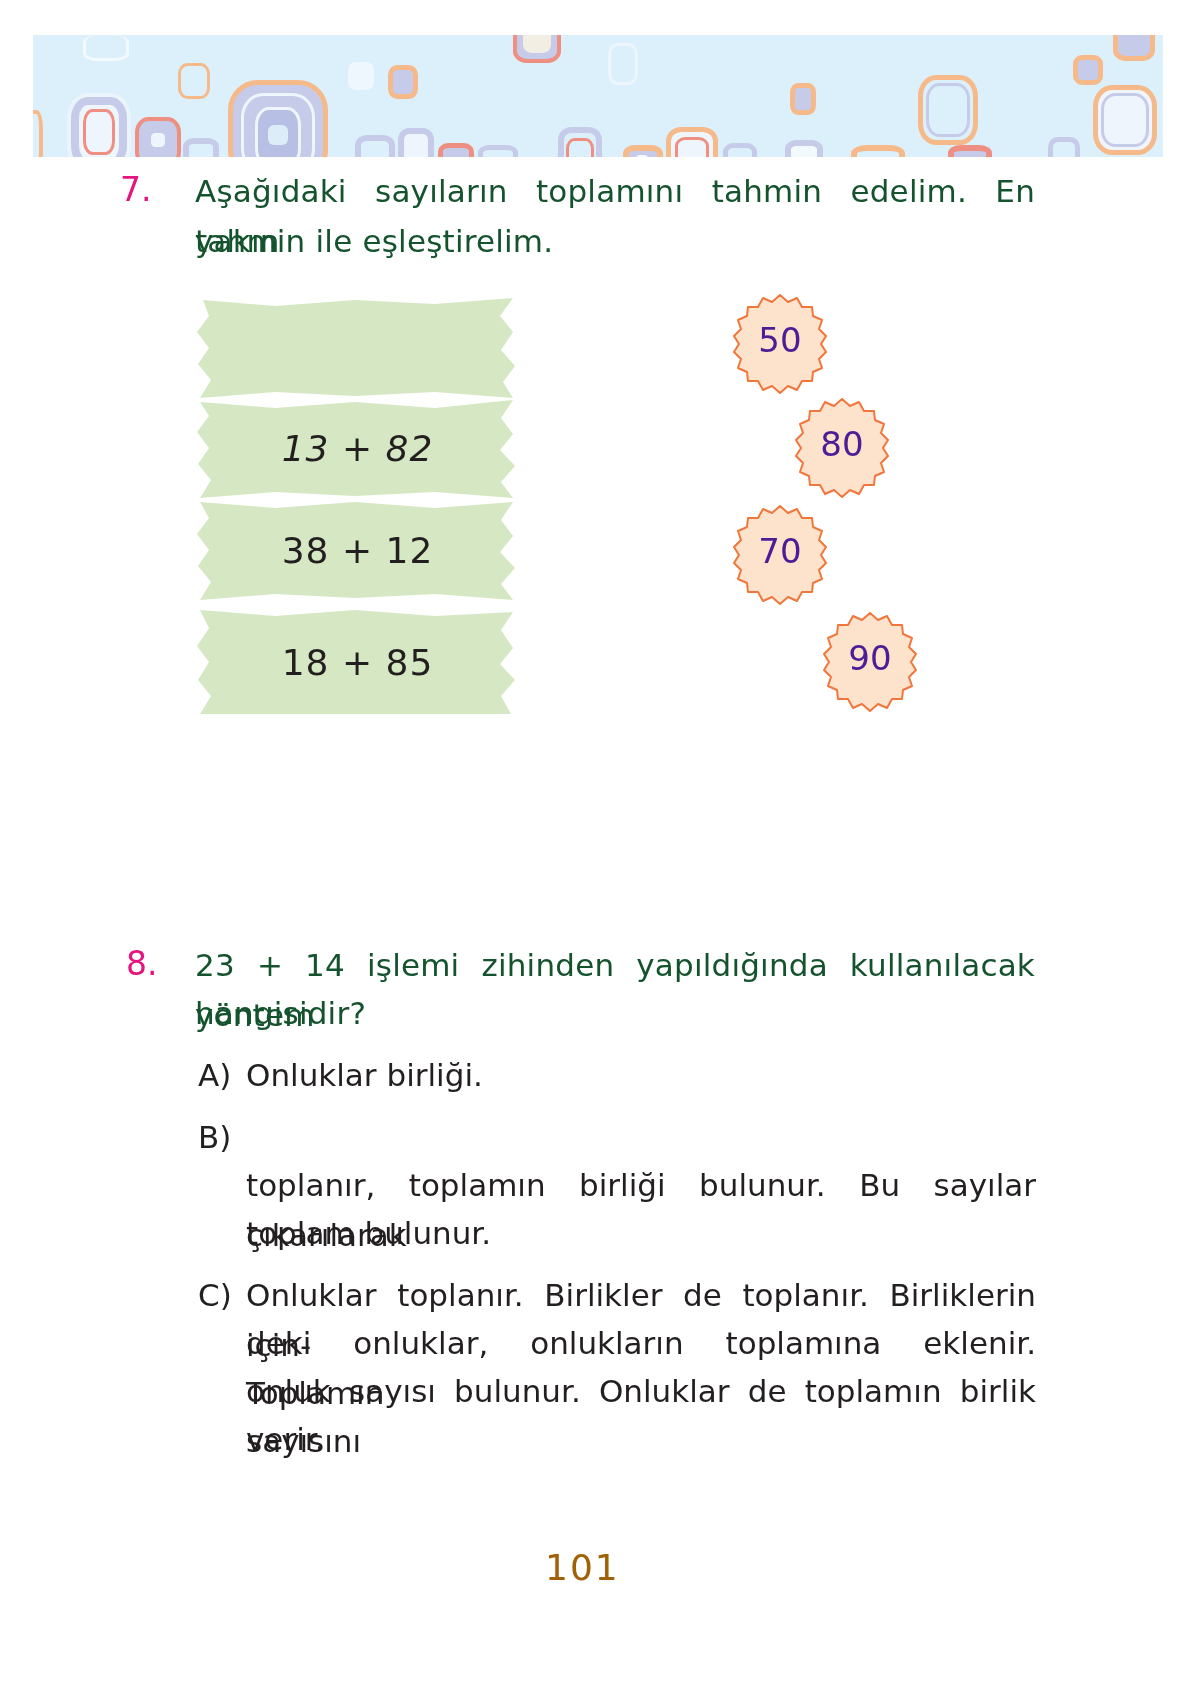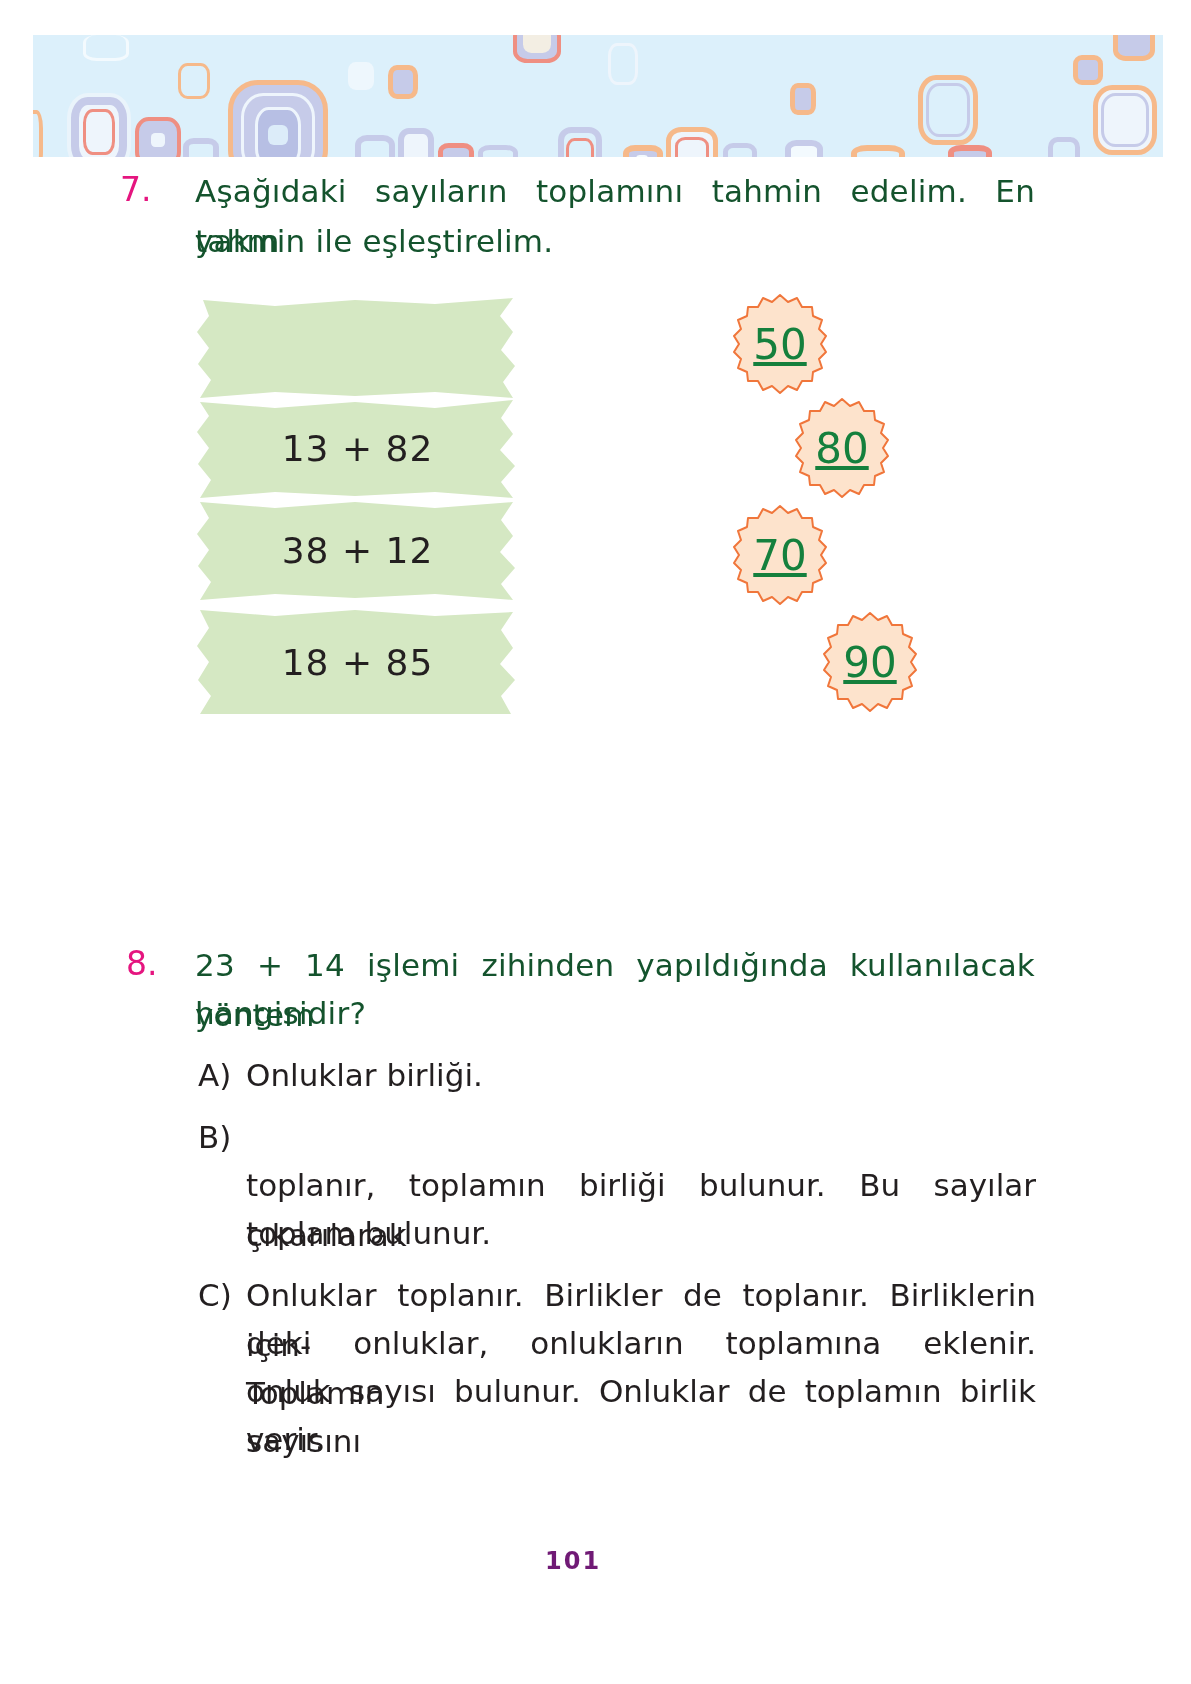--- a/index.html
+++ b/index.html
@@ -15,28 +15,28 @@
     .justify-full { text-align: justify; text-align-last: justify; }
 
     .strip-wrap { position: absolute; left: 195px; width: 325px; height: 100px; }
     .strip-wrap svg { position: absolute; left: 0; top: 0; }
     .strip-label { position: absolute; left: 0; width: 325px; text-align: center;
                    font-size: 36px; color: #231f20; letter-spacing: 1px; }
 
     .sun { position: absolute; width: 104px; height: 104px; }
     .sun svg { position: absolute; left: 0; top: 0; }
     .sun-label { position: absolute; left: 0; top: 28px; width: 104px; text-align: center;
-                 font-size: 42px; color: #15803d; text-decoration: underline; }
+                 font-size: 34px; color: #4c1d95; }
 
     .option { position: absolute; font-size: 31px; line-height: 50px; }
     .opt-letter { position: absolute; left: 0; top: 0; }
     .opt-text { position: absolute; left: 48px; }
 
-    .page-number { position: absolute; left: 545px; top: 1547px; font-size: 24px; font-weight: bold;
-                   color: #701a75; letter-spacing: 2px; }
+    .page-number { position: absolute; left: 545px; top: 1547px; font-size: 36px; font-weight: normal;
+                   color: #a16207; letter-spacing: 2px; }
   </style>
 </head>
 <body>
 
 <div class="band">
 
   <div class="sq" style="left:50px;top:0px;width:46px;height:26px;border:3px solid #f3fafe;border-top:none;"></div>
   <div class="sq" style="left:38px;top:62px;width:56px;height:70px;border:8px solid #c6cbe9;background:#eef5fc;box-shadow:0 0 0 4px #eaf4fb;"></div>
   <div class="sq" style="left:50px;top:74px;width:32px;height:46px;border:3px solid #ef8f82;"></div>
   <div class="sq" style="left:-12px;top:75px;width:22px;height:60px;border:4px solid #f6b98a;"></div>
@@ -83,21 +83,21 @@
 
 <div class="strip-wrap" style="top:298px;">
   <svg width="325" height="100" viewBox="0 0 325 100">
     <path d="M8,2 L80,8 L160,2 L240,6 L318,0 L305,18 L318,34 L306,52 L320,68 L308,84 L318,100 L240,94 L160,98 L80,94 L5,100 L16,82 L3,66 L14,50 L2,34 L14,18 Z" fill="#d5e8c3"></path>
   </svg>
 </div>
 <div class="strip-wrap" style="top:398px;">
   <svg width="325" height="100" viewBox="0 0 325 100">
     <path d="M5,4 L80,10 L160,4 L240,10 L318,2 L306,20 L318,36 L305,52 L320,68 L306,84 L318,100 L240,94 L160,98 L80,94 L5,100 L16,82 L3,66 L14,50 L2,34 L14,18 Z" fill="#d5e8c3"></path>
   </svg>
-  <div class="strip-label" style="top:30px;">13 + 82</div>
+  <div class="strip-label" style="top:30px;font-style:italic;">13 + 82</div>
 </div>
 <div class="strip-wrap" style="top:498px;">
   <svg width="325" height="104" viewBox="0 0 325 104">
     <path d="M5,4 L80,10 L160,4 L240,10 L318,4 L306,22 L318,38 L305,54 L320,70 L306,86 L318,102 L240,96 L160,100 L80,96 L5,102 L16,84 L3,68 L14,52 L2,36 L14,20 Z" fill="#d5e8c3"></path>
   </svg>
   <div class="strip-label" style="top:32px;">38 + 12</div>
 </div>
 <div class="strip-wrap" style="top:606px;height:108px;">
   <svg width="325" height="108" viewBox="0 0 325 108">
     <path d="M5,4 L80,10 L160,4 L240,10 L318,6 L306,24 L318,42 L305,58 L320,74 L306,90 L316,108 L5,108 L16,90 L3,74 L14,56 L2,40 L14,22 Z" fill="#d5e8c3"></path>

